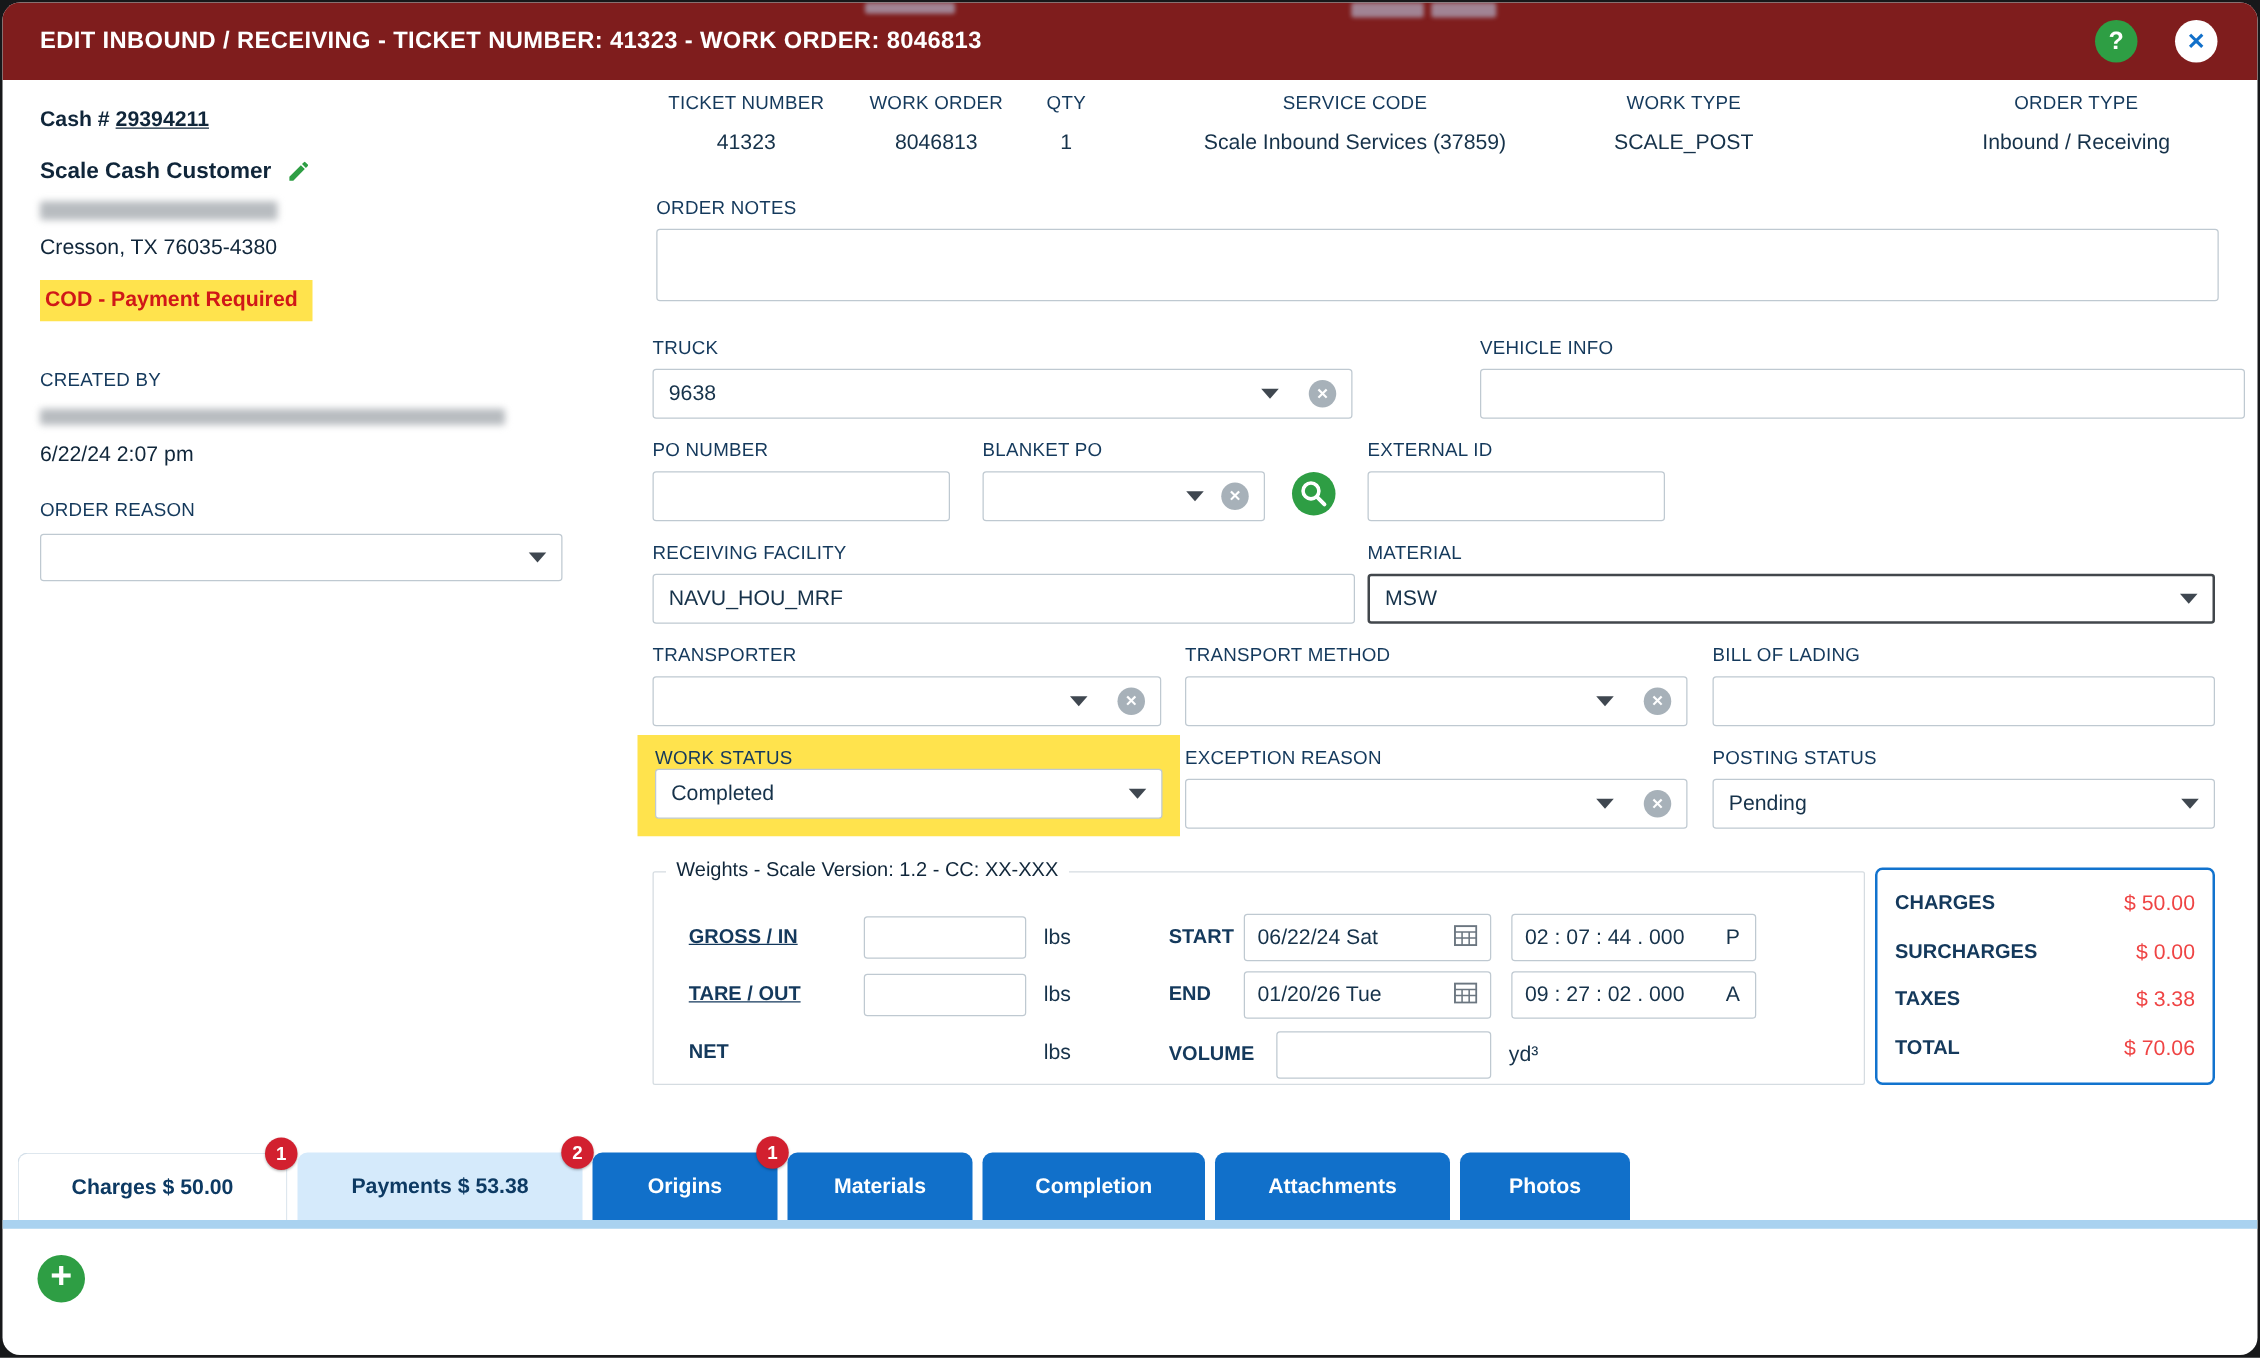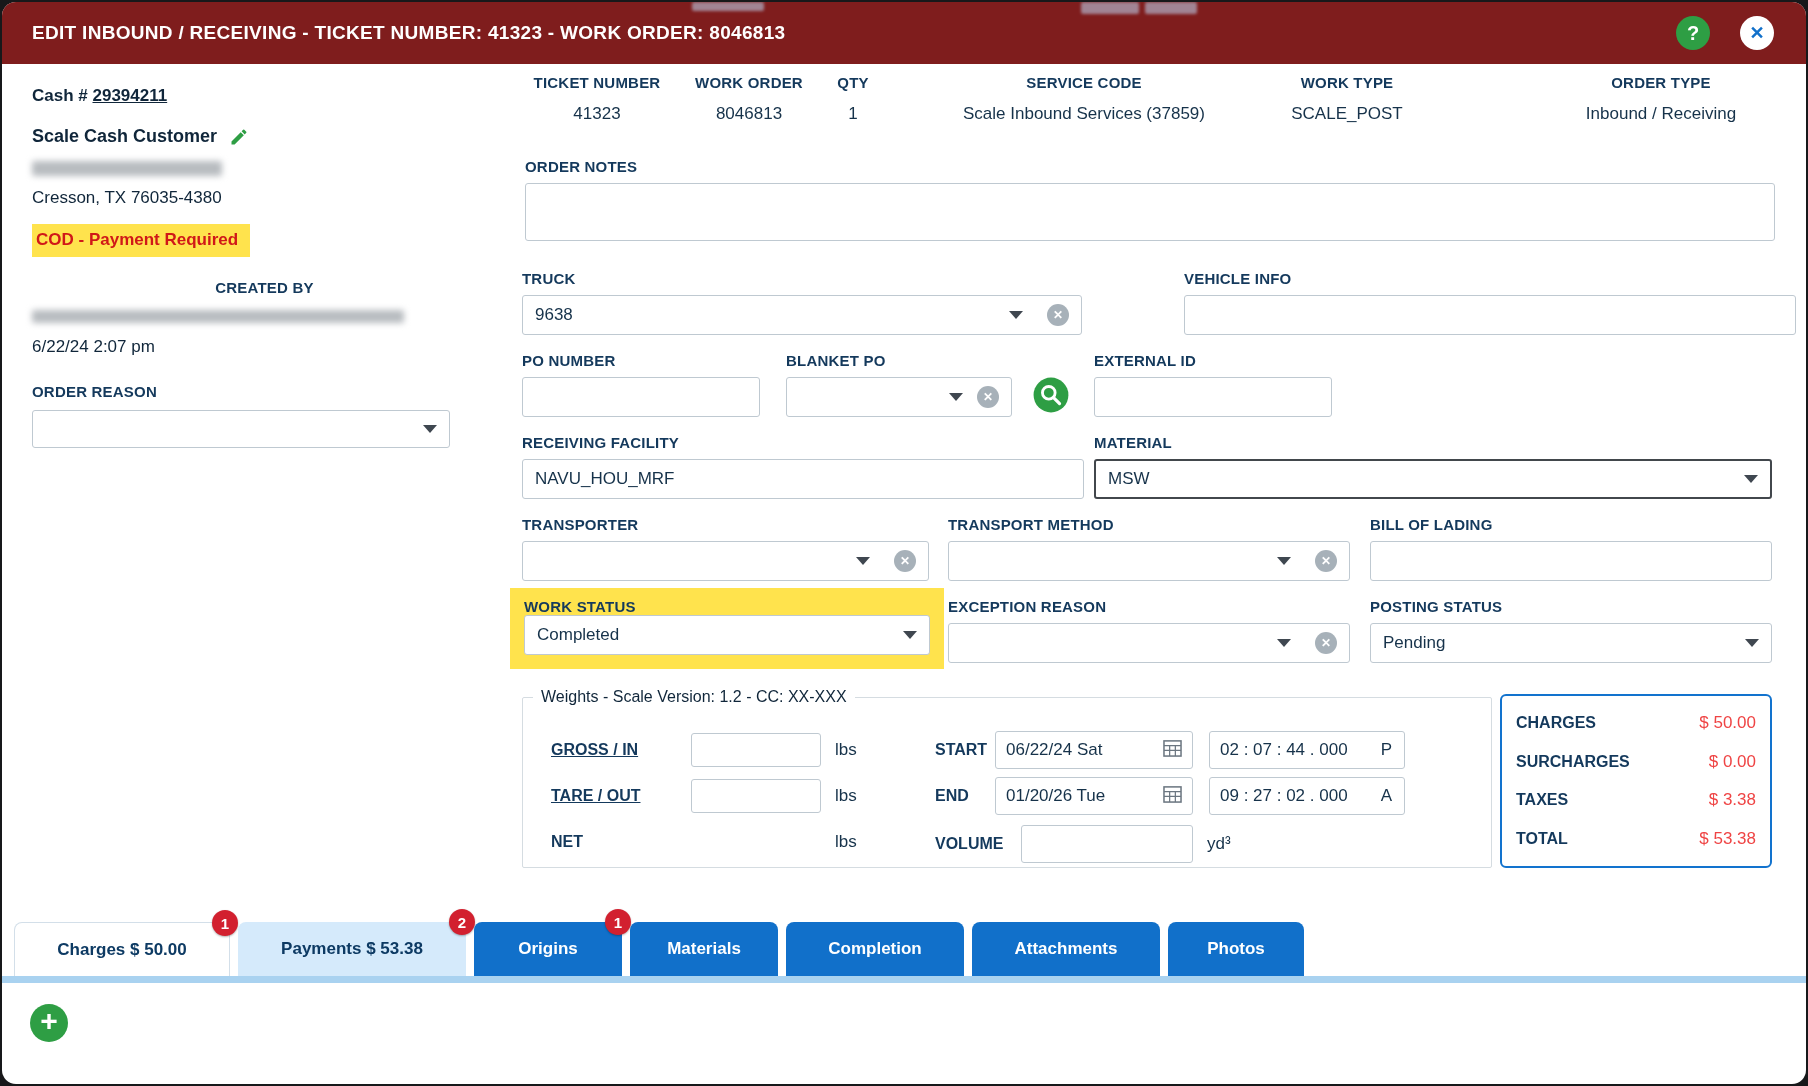--- a/index.html
+++ b/index.html
@@ -14,21 +14,21 @@
     font-weight: bold; letter-spacing: .3px; white-space: nowrap; }
   .redact-top { position: absolute; top: 0; background: rgba(190,216,245,.55); filter: blur(1.5px); border-radius: 2px; }
   .help-btn { position: absolute; right: 96px; top: 14px; width: 34px; height: 34px; border-radius: 50%;
     background: #2e9e44; color: #fff; font-size: 20px; font-weight: bold; display: flex;
     align-items: center; justify-content: center; cursor: pointer; }
   .close-btn { position: absolute; right: 32px; top: 14px; width: 34px; height: 34px; border-radius: 50%;
     background: #fff; color: #1170ca; font-size: 18px; font-weight: bold; display: flex;
     align-items: center; justify-content: center; cursor: pointer; }
 
   
-  .lbl { font-size: 15px; font-weight: bold; color: #14395c; letter-spacing: .2px; white-space: nowrap; }
+  .lbl { font-size: 15px; font-weight: normal; color: #14395c; letter-spacing: .2px; white-space: nowrap; }
   .ctl { height: 40px; border: 1px solid #bfc9d1; border-radius: 3px; background: #fff; display: flex;
     align-items: center; padding: 0 12px; font-size: 17px; color: #16324a; }
   .ctl.dark { border: 2px solid #42474c; }
   .inp { width: 100%; height: 40px; border: 1px solid #bfc9d1; border-radius: 3px; background: #fff;
     font-size: 17px; color: #16324a; padding: 0 12px; font-family: "Liberation Sans", sans-serif; }
   .chev { width: 0; height: 0; border-left: 7px solid transparent; border-right: 7px solid transparent;
     border-top: 8px solid #3f4750; margin-left: auto; flex: 0 0 auto; }
   .clr { width: 22px; height: 22px; border-radius: 50%; background: #a7b1b9; color: #fff; font-size: 12px;
     font-weight: bold; display: flex; align-items: center; justify-content: center; margin-left: 24px;
     flex: 0 0 auto; cursor: pointer; }
@@ -36,21 +36,21 @@
 
   
   .left-panel { position: absolute; left: 30px; top: 84px; width: 465px; }
   .site-line { font-size: 17px; font-weight: bold; color: #10263a; }
   .site-line .num { text-decoration: underline; cursor: pointer; }
   .cust-line { margin-top: 20px; display: flex; align-items: center; gap: 12px; }
   .cust-line .name { font-size: 18px; font-weight: bold; color: #10263a; }
   .city { margin-top: 12px; font-size: 17px; color: #10263a; }
   .cod { margin-top: 16px; display: inline-block; background: #ffe34d; color: #d01818;
     font-size: 17px; font-weight: bold; padding: 6px 12px 7px 4px; }
-  .created-lbl { margin-top: 22px; text-align: center; }
+  .created-lbl { margin-top: 39px; }
   .created-date { margin-top: 14px; font-size: 17px; color: #10263a; }
   .reason-lbl { margin-top: 26px; }
   .reason-sel { margin-top: 10px; width: 418px; height: 38px; }
 
   
   .form { position: absolute; left: 520px; top: 72px; width: 1250px; height: 810px; }
   .fg { position: absolute; }
   .fg .ctl, .fg .inp, .fg textarea { margin-top: 8px; }
   .sumcol { position: absolute; top: 0; text-align: center; }
   .sumval { margin-top: 13px; font-size: 17px; color: #16324a; white-space: nowrap; }
@@ -322,21 +322,21 @@
       <div class="trow">
         <span class="tl">SURCHARGES</span>
         <span class="tv">$ 0.00</span>
       </div>
       <div class="trow">
         <span class="tl">TAXES</span>
         <span class="tv">$ 3.38</span>
       </div>
       <div class="trow">
         <span class="tl">TOTAL</span>
-        <span class="tv">$ 53.38</span>
+        <span class="tv">$ 70.06</span>
       </div>
     </div>
   </div>
 
   <div class="tabs">
     <div class="tab t-first" style="width:216px;">
       <span>Charges $ 50.00</span>
       <span class="badge">1</span>
     </div>
     <div class="tab t-active" style="width:228px;">

